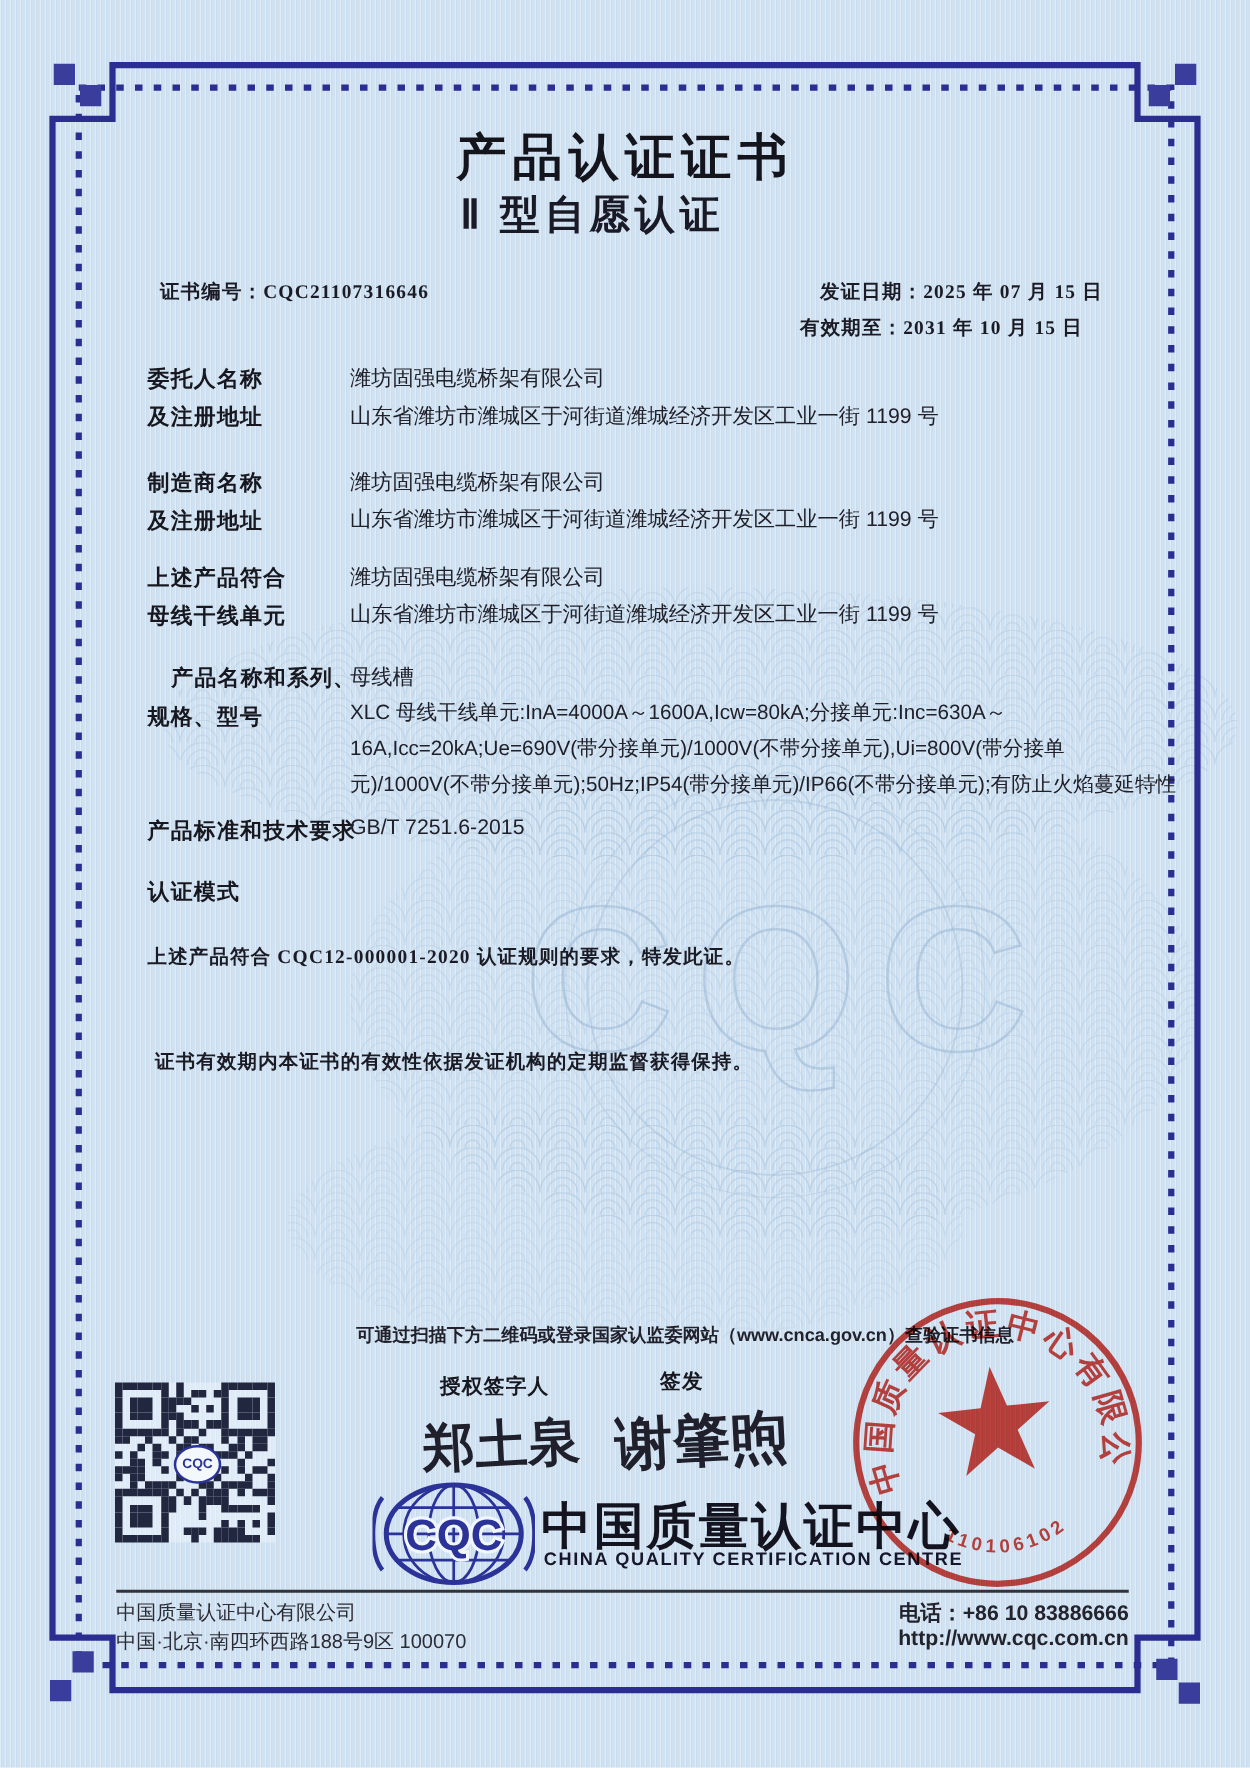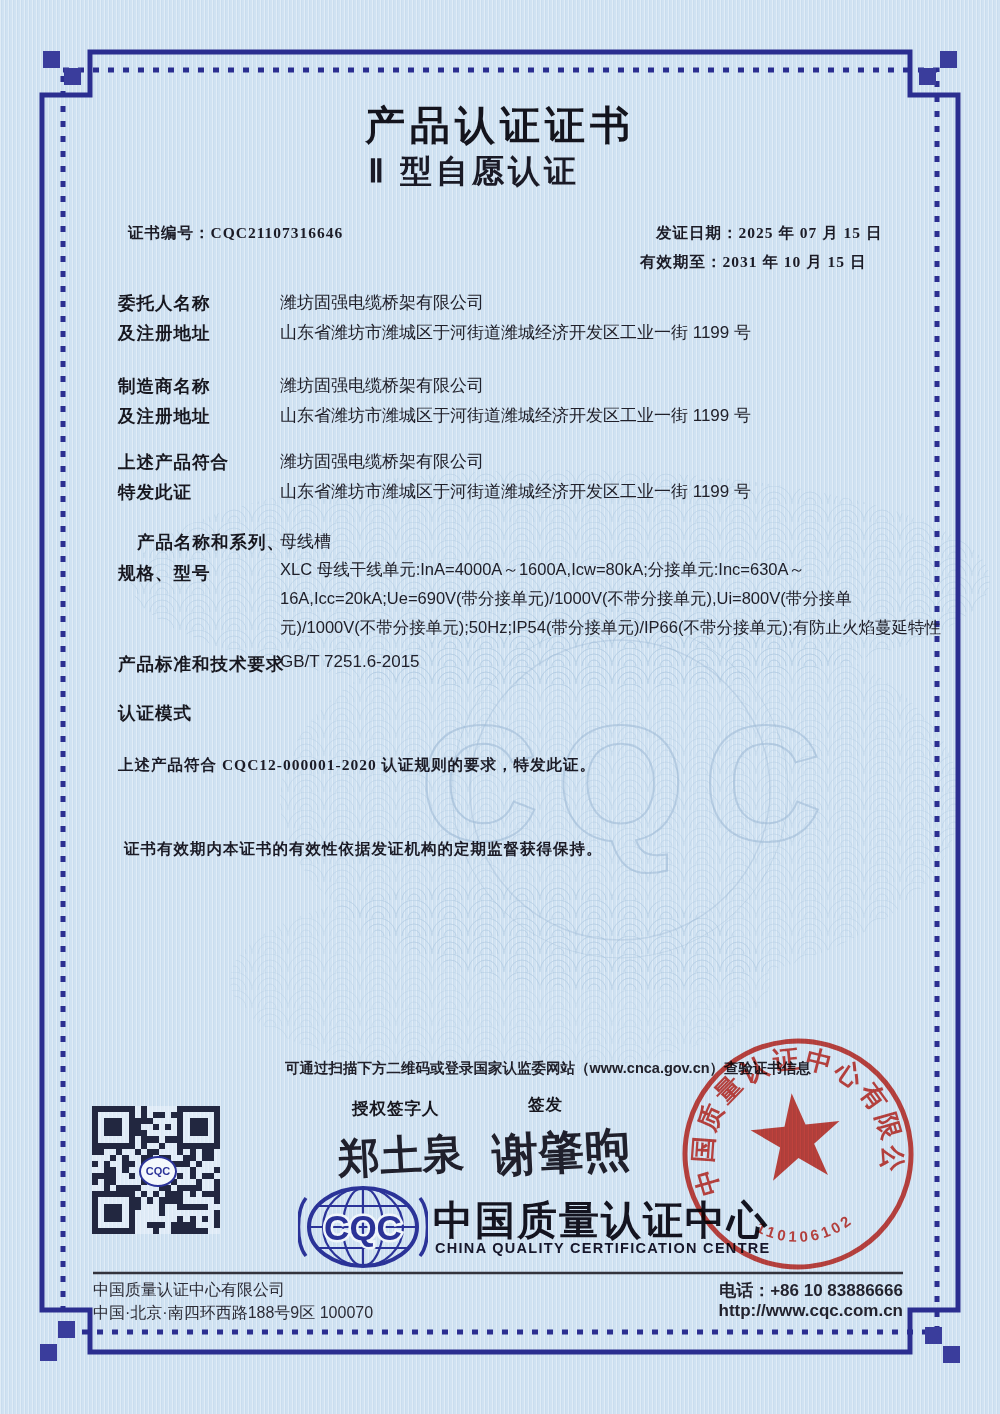--- a/index.html
+++ b/index.html
@@ -87,21 +87,21 @@
   <div class="abs z2 lbl" style="left:118px;top:321px;">及注册地址</div>
   <div class="abs z2 val" style="left:280px;top:321px;">山东省潍坊市潍城区于河街道潍城经济开发区工业一街 1199 号</div>
 
   <div class="abs z2 lbl" style="left:118px;top:374px;">制造商名称</div>
   <div class="abs z2 val" style="left:280px;top:374px;">潍坊固强电缆桥架有限公司</div>
   <div class="abs z2 lbl" style="left:118px;top:404px;">及注册地址</div>
   <div class="abs z2 val" style="left:280px;top:404px;">山东省潍坊市潍城区于河街道潍城经济开发区工业一街 1199 号</div>
 
   <div class="abs z2 lbl" style="left:118px;top:450px;">上述产品符合</div>
   <div class="abs z2 val" style="left:280px;top:450px;">潍坊固强电缆桥架有限公司</div>
-  <div class="abs z2 lbl" style="left:118px;top:480px;">特发此证</div>
+  <div class="abs z2 lbl" style="left:118px;top:480px;">母线干线单元</div>
   <div class="abs z2 val" style="left:280px;top:480px;">山东省潍坊市潍城区于河街道潍城经济开发区工业一街 1199 号</div>
 
   <div class="abs z2 lbl" style="left:118px;top:530px;padding-left:19px;">产品名称和系列、</div>
   <div class="abs z2 lbl" style="left:118px;top:561px;">规格、型号</div>
   <div class="abs z2 val" style="left:280px;top:530px;">母线槽</div>
   <div class="abs z2 spec" style="left:280px;top:559px;">XLC  母线干线单元:InA=4000A～1600A,Icw=80kA;分接单元:Inc=630A～</div>
   <div class="abs z2 spec" style="left:280px;top:588px;">16A,Icc=20kA;Ue=690V(带分接单元)/1000V(不带分接单元),Ui=800V(带分接单</div>
   <div class="abs z2 spec" style="left:280px;top:617px;">元)/1000V(不带分接单元);50Hz;IP54(带分接单元)/IP66(不带分接单元);有防止火焰蔓延特性</div>
 
   <div class="abs z2 lbl" style="left:118px;top:652px;">产品标准和技术要求</div>

